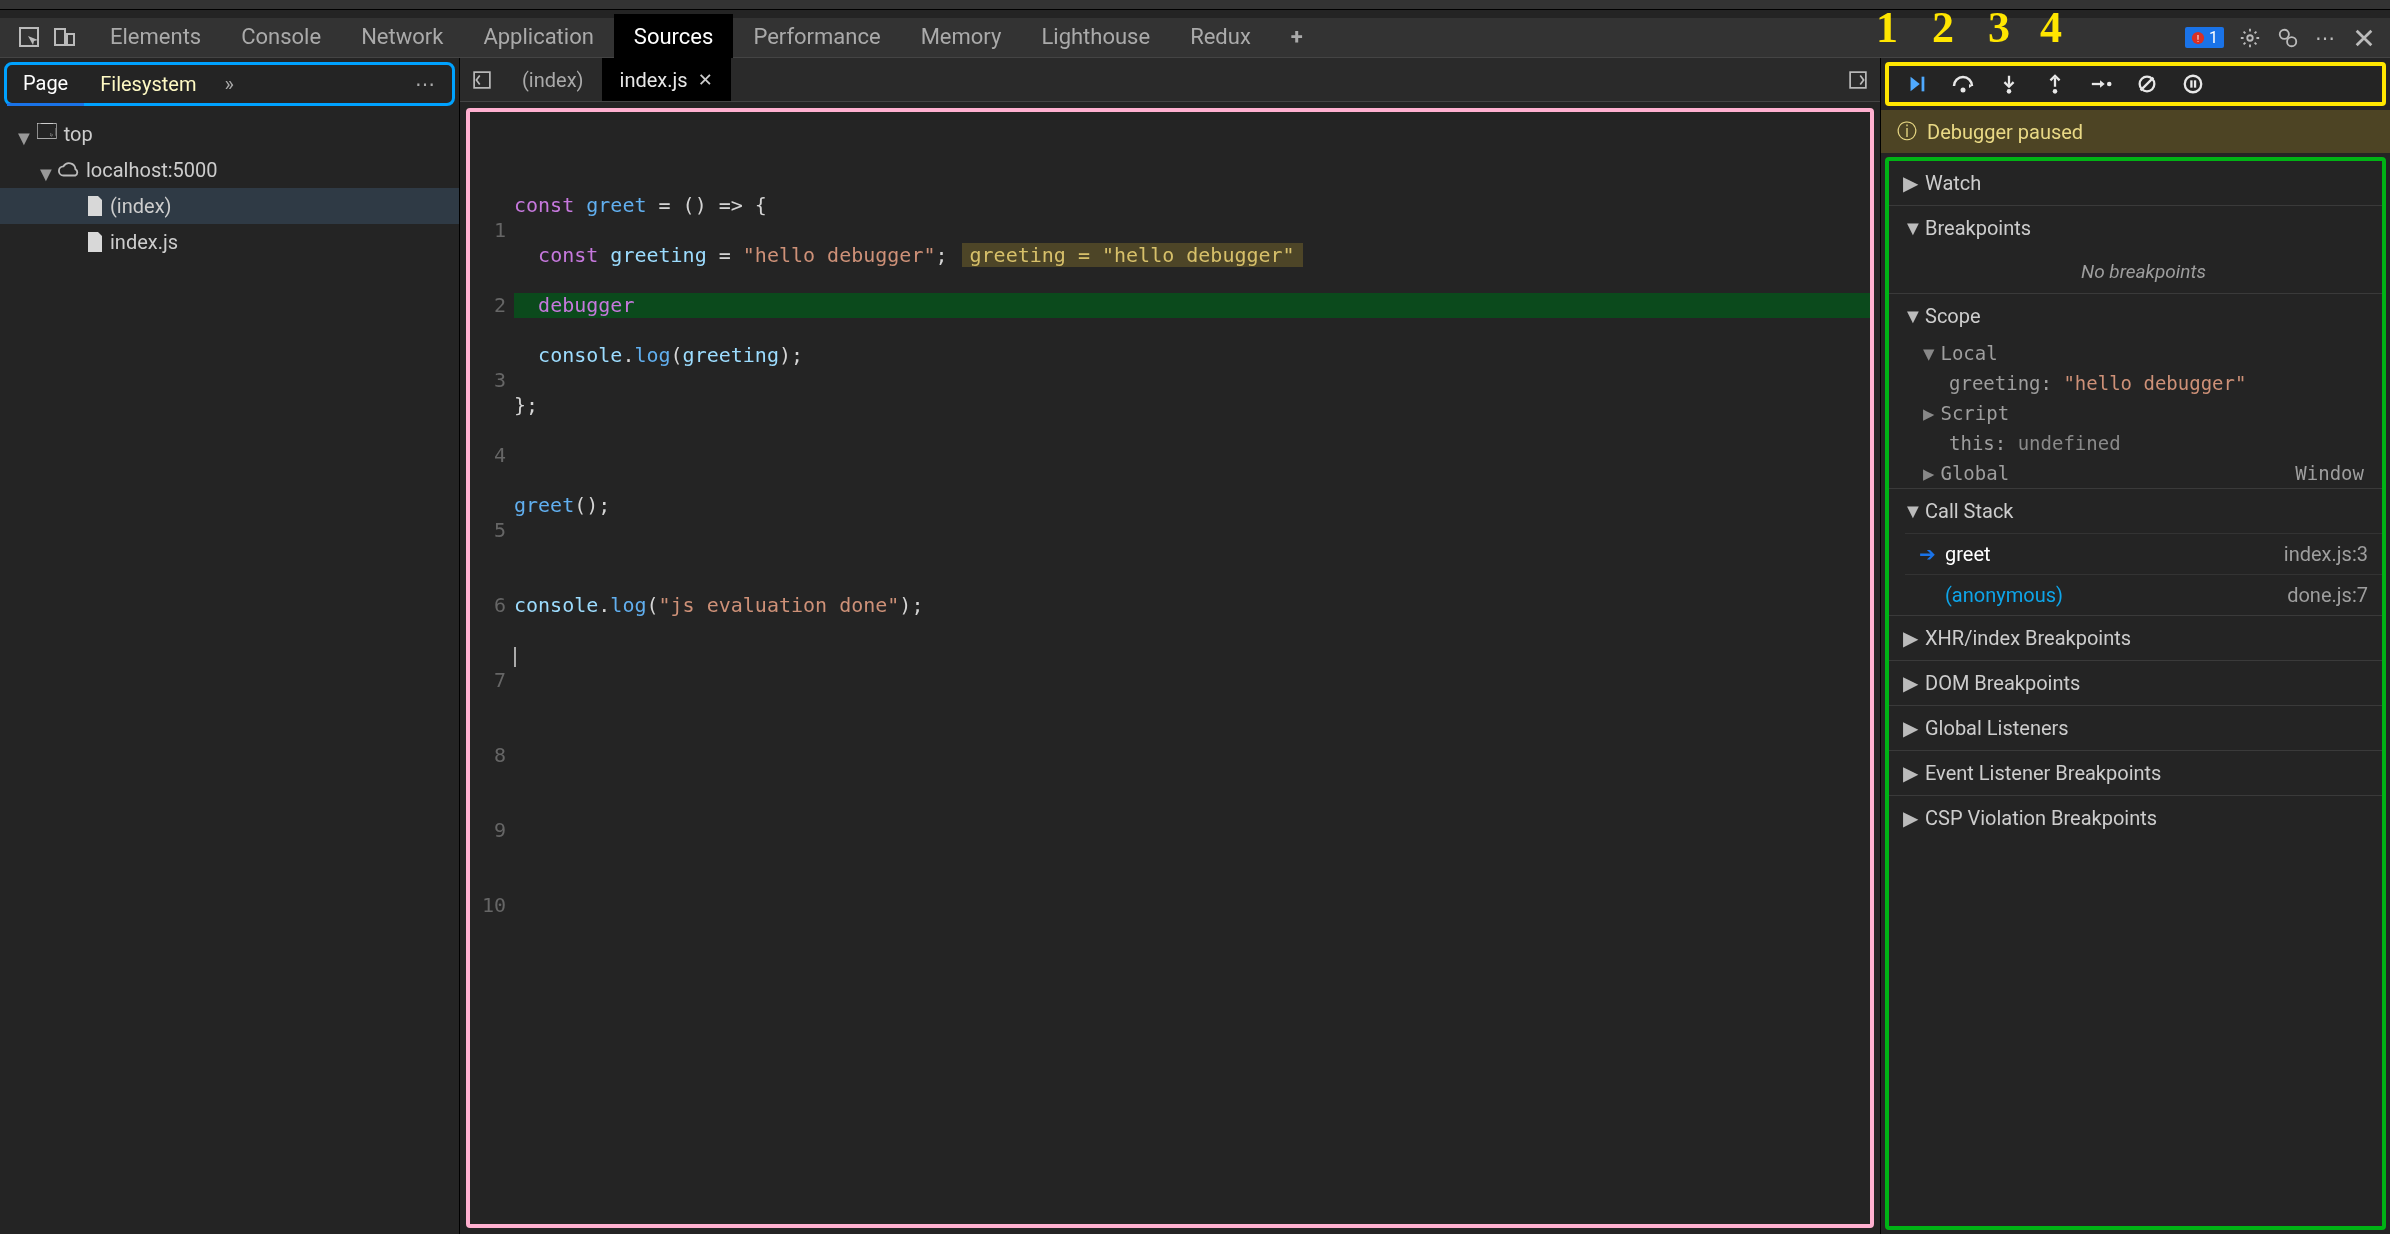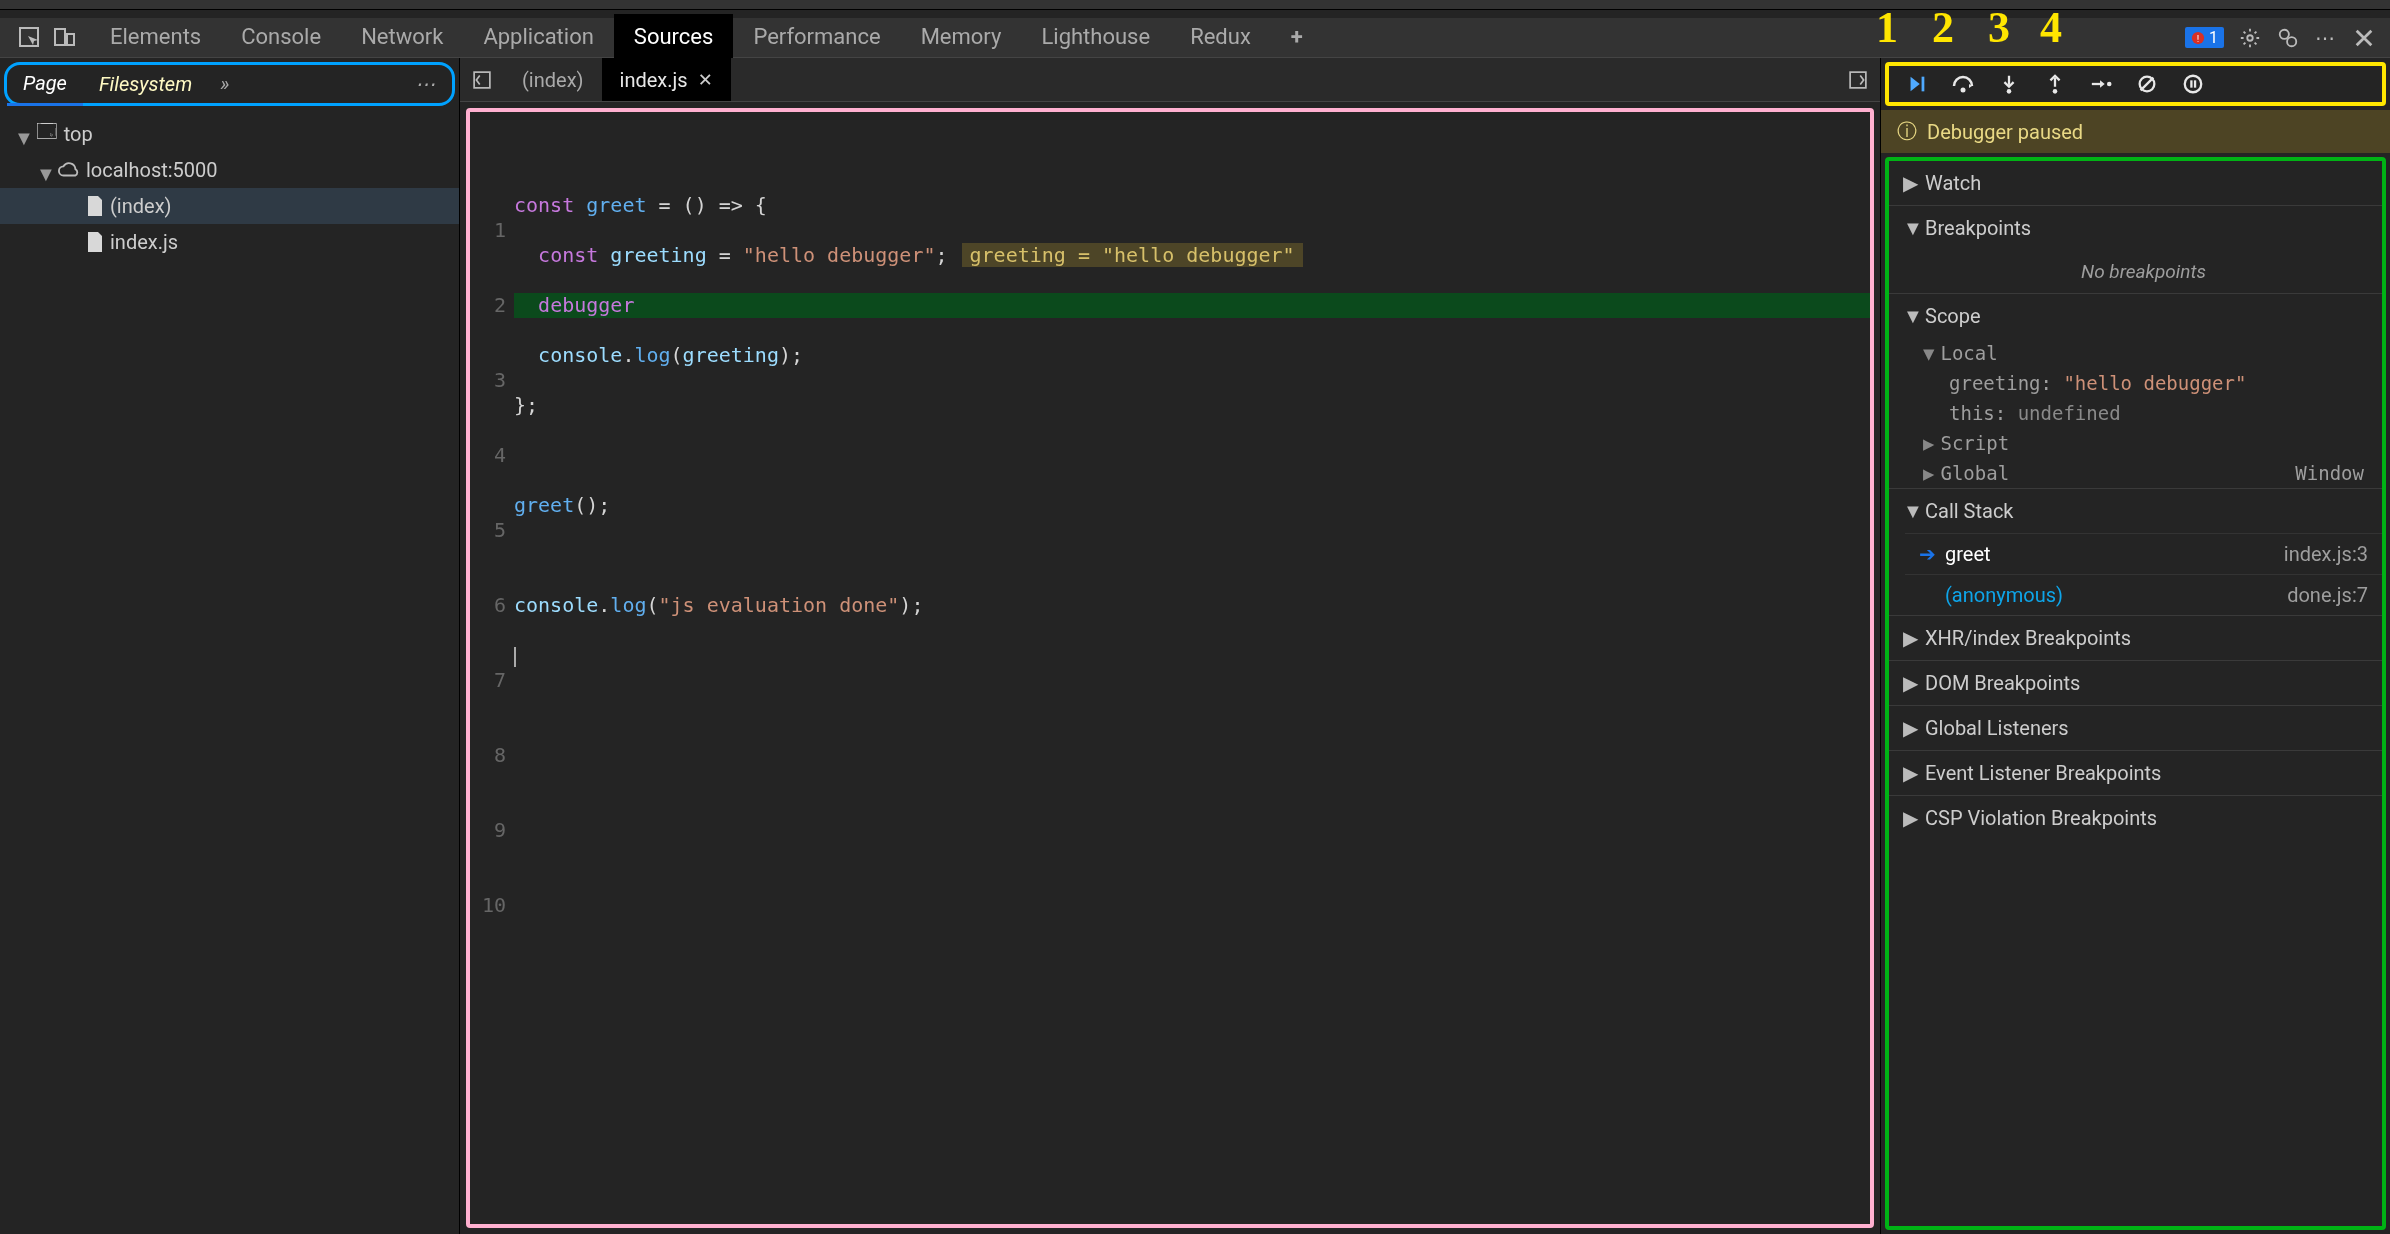--- a/index.html
+++ b/index.html
@@ -65,23 +65,22 @@
 .navigator {
   width: 460px;
   background: #242424;
   border-right: 1px solid #000;
   display: flex; flex-direction: column;
 }
 .nav-tabs {
   display: flex; align-items: center;
   height: 44px;
   border: 3px solid #00a2ff;
-  border-radius: 16px;
+  border-radius: 8px;
   margin: 4px;
-  font-style: italic;
 }
 .nav-tab {
   padding: 8px 16px;
   font-size: 20px;
   color: #fef9c3;
   cursor: pointer;
 }
 .nav-tab.active { color: #fff; border-bottom: 3px solid #1a73e8; }
 .nav-tab-more { color:#aaa; font-size:20px; padding:0 12px; cursor:pointer;}
 .nav-tab-dots { margin-left:auto; padding:0 14px; color:#aaa; font-size:20px; letter-spacing:3px; cursor:pointer;}
@@ -418,22 +417,22 @@
             <div class="no-bp">No breakpoints</div>
           </div>
 
         <div class="acc-header">
             <span class="acc-tri">▼</span>
             <span>Scope</span>
           </div>
         <div class="acc-body">
           <div class="scope-row"><span class="tri">▼</span><span>Local</span></div>
           <div class="scope-row scope-var"><span>greeting:</span> <span class="val">"hello debugger"</span></div>
+          <div class="scope-row"><span class="tri">▶</span><span>Script</span></div>
           <div class="scope-row scope-var"><span>this:</span> <span class="val-undef">undefined</span></div>
-          <div class="scope-row"><span class="tri">▶</span><span>Script</span></div>
           <div class="scope-row"><span class="tri">▶</span><span>Global</span><span class="global-right">Window</span></div>
         </div>
 
         <div class="acc-header">
             <span class="acc-tri">▼</span>
             <span>Call Stack</span>
           </div>
         <div class="acc-body">
           <div class="callstack-row active">
             <span class="arrow">➔</span>

